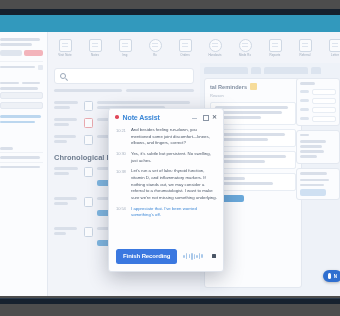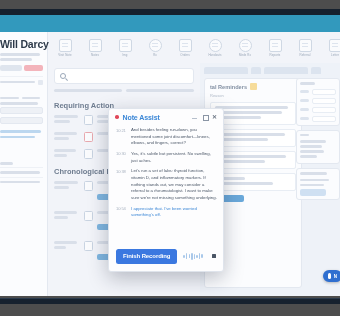--- a/index.html
+++ b/index.html
@@ -136,21 +136,20 @@
 
 <div id="root">
 
   <div class="bezel-top"></div>
   <div class="bar-navy-top"></div>
   <div class="bar-teal"></div>
 
   <div class="app">
 
     <div class="rail">
-      <div class="pt-name">Will Darcy</div>
       <div class="ph-line" style="width:92%"></div>
       <div class="ph-line" style="width:74%"></div>
       <div class="pt-chips">
         <div class="chip-gray"></div>
         <div class="chip-pink"></div>
       </div>
       <div class="rail-row">
         <div class="ph-line" style="width:60%"></div>
         <div class="rail-dot"></div>
       </div>
@@ -224,21 +223,20 @@
 
     <div class="center">
       <div class="search">
         <div class="mag"></div>
       </div>
       <div class="filters">
         <div class="ph-line"></div>
         <div class="ph-line"></div>
       </div>
 
-      <div class="sec-title">Requiring Action</div>
 
       <div class="rec">
         <div class="rec-l">
           <div class="ph-line" style="width:92%"></div>
           <div class="ph-line" style="width:62%"></div>
         </div>
         <div class="rec-ico"></div>
         <div class="rec-body">
           <div class="ph-line" style="width:96%"></div>
           <div class="ph-line" style="width:70%"></div>

